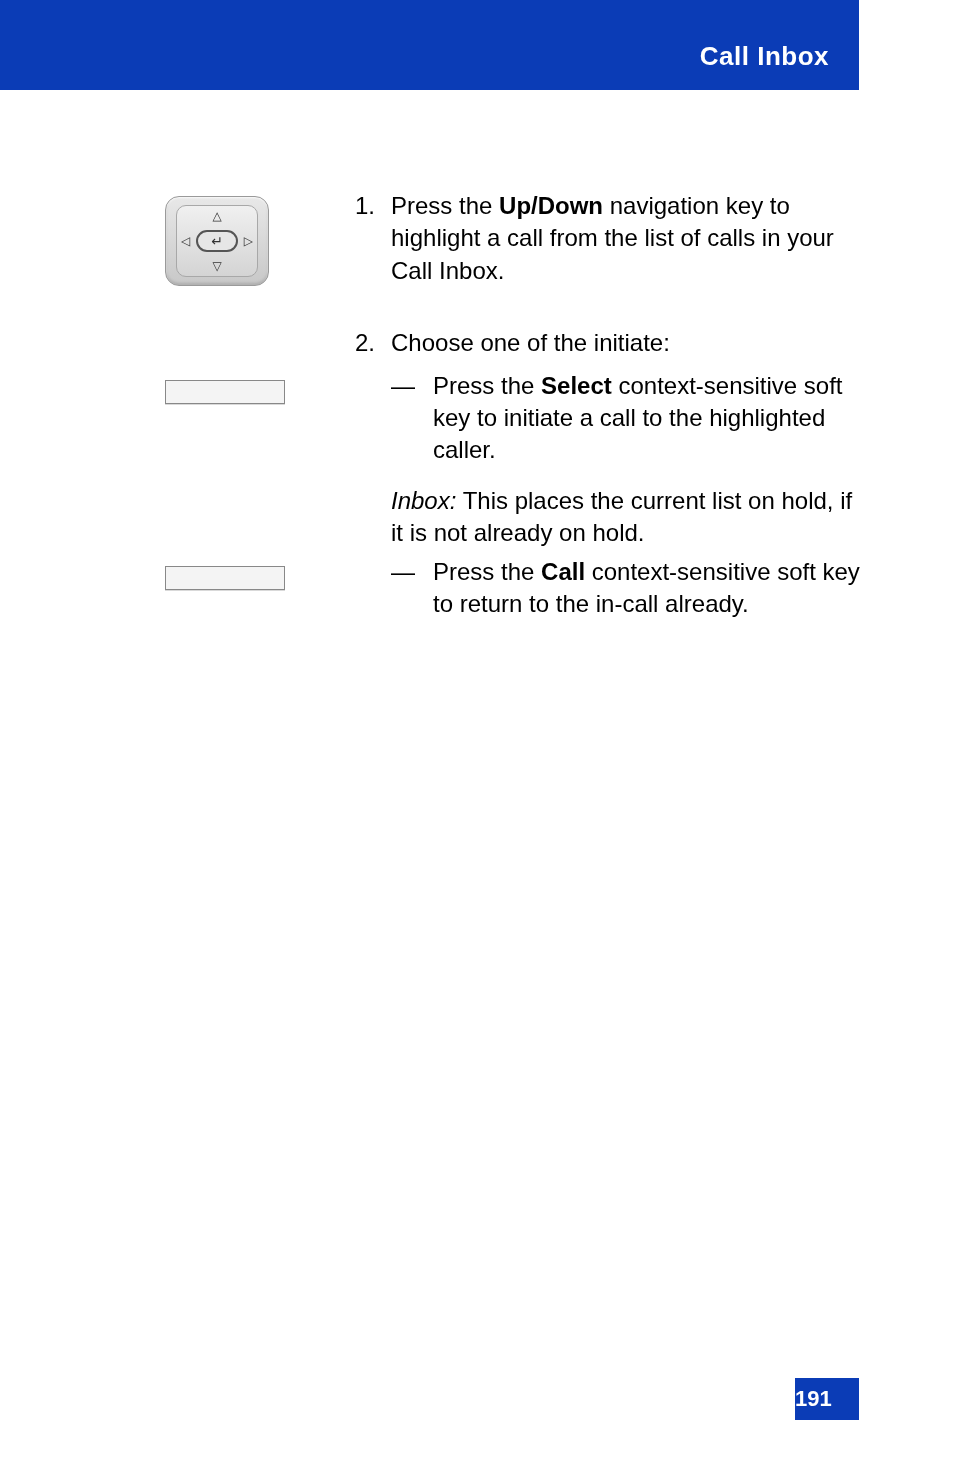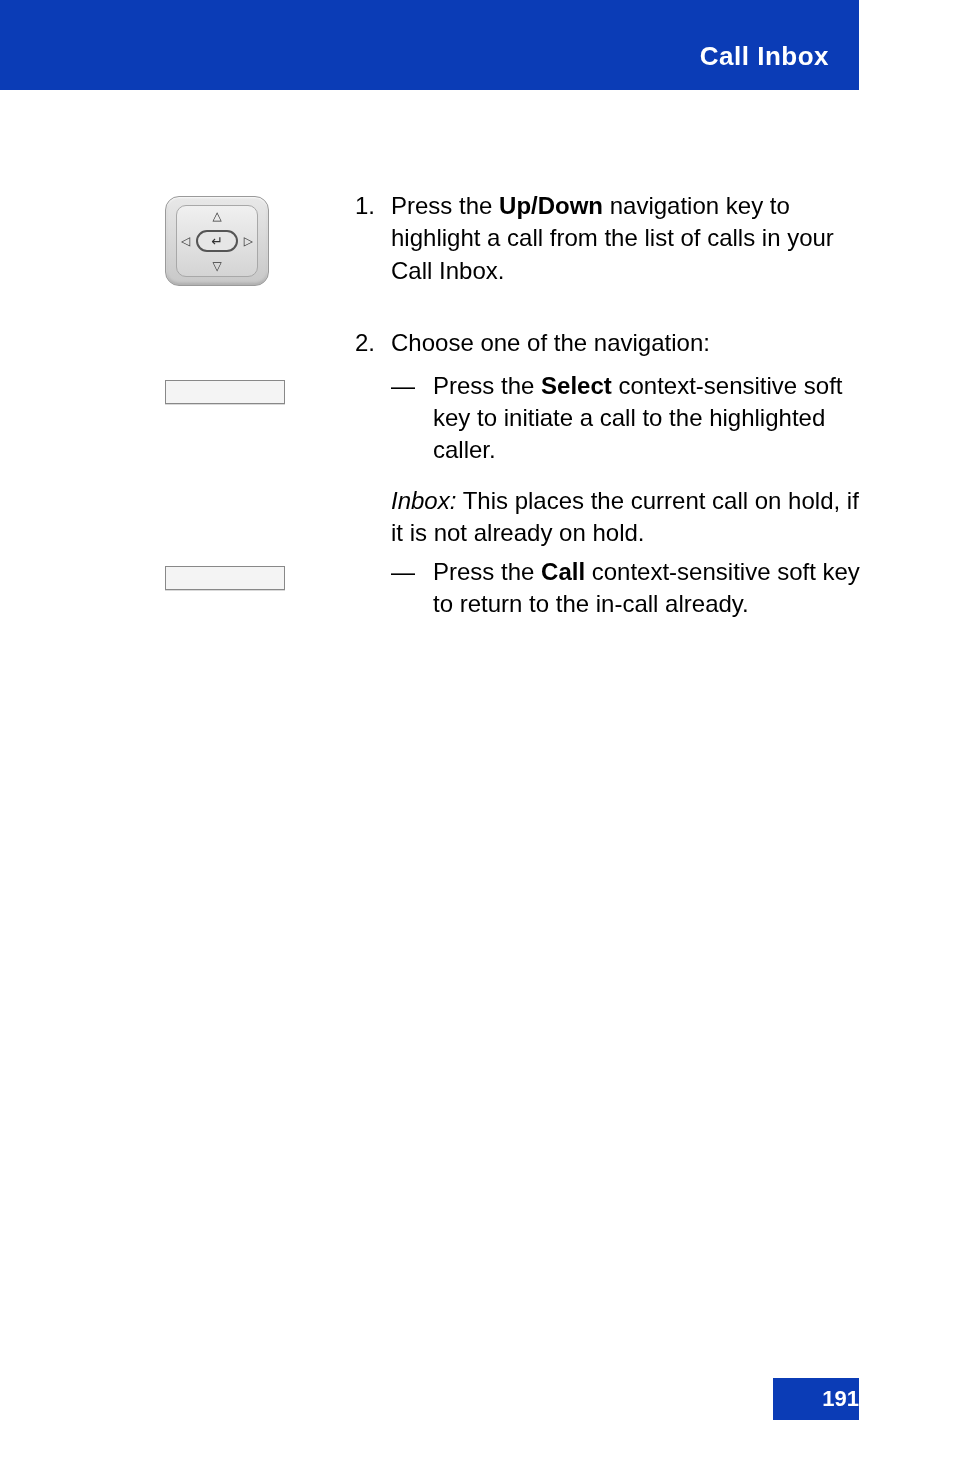--- a/index.html
+++ b/index.html
@@ -144,27 +144,27 @@
     background: #f4f4f4;
     border: 1px solid #888;
     box-shadow: 0 1px 0 rgba(0,0,0,0.15);
     margin-top: 4px;
   }
 
   .footer-box {
     position: absolute;
     right: 95px;
     bottom: 55px;
-    width: 86px;
+    width: 64px;
     height: 42px;
     background: #0b3cb6;
     color: #fff;
     display: flex;
     align-items: center;
-    justify-content: flex-end;
+    justify-content: flex-start;
     font-weight: bold;
     font-size: 22px;
     font-family: "Arial Black", Arial, sans-serif;
   }
 
   .bold { font-weight: bold; margin-top: 48px; }
   .ital { font-style: italic; }
 </style>
 </head>
 <body>
@@ -198,41 +198,41 @@
           </div>
         </div>
       </div>
     </div>
 
     <div class="row" style="margin-bottom:10px;">
       <div class="left-col"></div>
       <div class="right-col">
         <div class="num-list">
           <div class="num">2.</div>
-          <div class="num-body">Choose one of the navigation:</div>
+          <div class="num-body">Choose one of the initiate:</div>
         </div>
       </div>
     </div>
 
     <div class="row" style="margin-bottom:6px;">
       <div class="left-col">
         <div class="softkey"></div>
       </div>
       <div class="right-col">
         <div class="num-list">
           <div class="num"></div>
           <div class="num-body">
             <div class="dash-list" style="margin-top:0;">
               <div class="dash">—</div>
               <div class="dash-body">
                 <span>Press the </span><span class="bold">Select</span><span> context-sensitive soft key to initiate a call to the highlighted caller.</span>
               </div>
             </div>
             <div class="note">
-              <span class="ital">Inbox:</span><span> This places the current call on hold, if it is not already on hold.</span>
+              <span class="ital">Inbox:</span><span> This places the current list on hold, if it is not already on hold.</span>
             </div>
           </div>
         </div>
       </div>
     </div>
 
     <div class="row">
       <div class="left-col">
         <div class="softkey"></div>
       </div>

